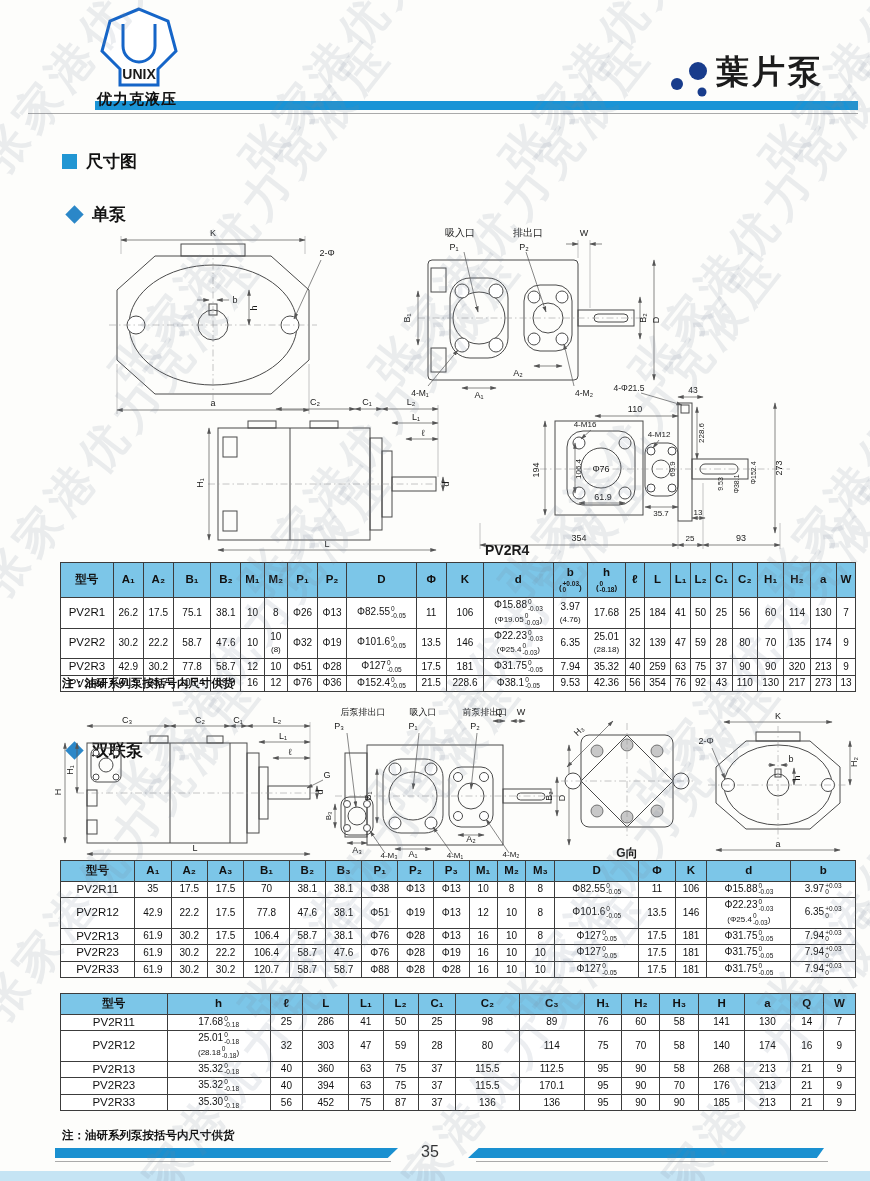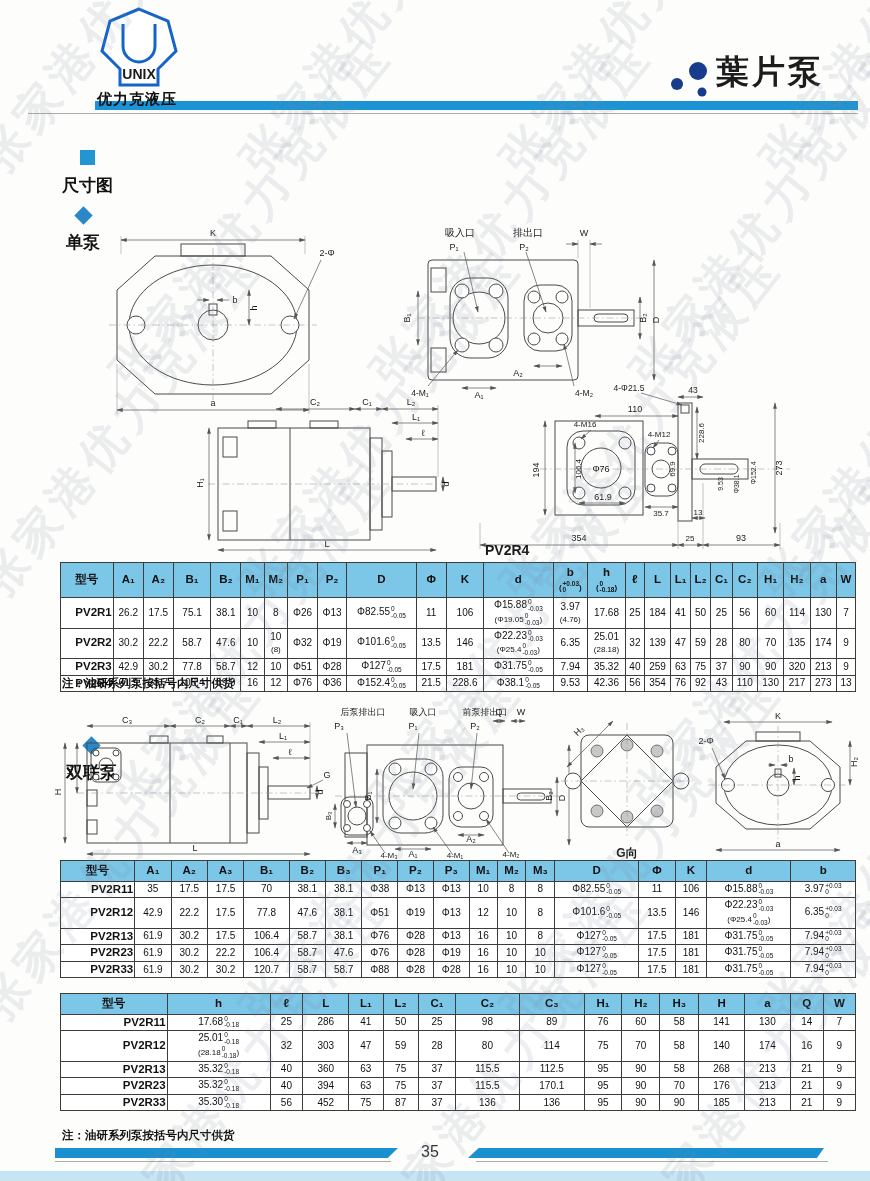--- a/index.html
+++ b/index.html
@@ -8,39 +8,39 @@
   .wm-layer{position:absolute;inset:0;z-index:9;pointer-events:none;overflow:hidden;}
   .wm{position:absolute;font-size:46px;font-weight:bold;color:rgba(120,138,155,0.14);transform:rotate(-52deg);white-space:nowrap;letter-spacing:7px;}
   
   .logo-svg{position:absolute;left:95px;top:6px;}
   .logo-sub{position:absolute;left:97px;top:90px;font-size:15px;font-weight:bold;color:#111;letter-spacing:1px;z-index:2;}
   .accent-bar{position:absolute;left:95px;top:101px;width:763px;height:9px;background:#1a94d6;}
   .header-line{position:absolute;left:28px;top:113px;width:830px;height:1px;background:#aaa;}
   .dots-svg{position:absolute;left:664px;top:56px;}
   .page-title{position:absolute;left:716px;top:50px;font-size:33px;font-weight:bold;color:#1c1c1c;letter-spacing:3px;margin:0;}
   
-  .sec-title{position:absolute;display:flex;align-items:center;gap:9px;font-weight:bold;font-size:17px;color:#111;flex-direction:column;}
+  .sec-title{position:absolute;display:flex;align-items:center;gap:9px;font-weight:bold;font-size:17px;color:#111;}
   .sq{width:15px;height:15px;background:#2196d3;flex:none;}
   .diamond{width:13px;height:13px;background:#2b87c8;transform:rotate(45deg);flex:none;margin:0 2px;}
   
   .diag{position:absolute;}
   svg .ln{fill:none;stroke:#4a4a4a;stroke-width:1;}
   svg .lnf{fill:#fff;stroke:#4a4a4a;stroke-width:1;}
   svg .bolt{fill:#c8c8c8;stroke:#555;stroke-width:0.8;}
   svg .cl{stroke:#999;stroke-width:0.55;stroke-dasharray:7 3 1.5 3;}
   svg .ext{stroke:#888;stroke-width:0.5;}
   svg .dim{stroke:#555;stroke-width:0.7;marker-start:url(#ar);marker-end:url(#ar);}
   svg .ldr{stroke:#555;stroke-width:0.7;marker-end:url(#ar);}
   svg text{fill:#1a1a1a;font-family:"Liberation Sans",sans-serif;}
   
   .tbl-wrap{position:absolute;left:60px;width:796px;}
   table{border-collapse:collapse;width:100%;background:#fff;table-layout:auto;}
   th,td{border:1px solid #3c3c3c;text-align:center;vertical-align:middle;padding:1px 1px;font-size:10px;color:#111;line-height:1.18;}
   th{background:#7cc6e8;font-weight:bold;font-size:11.5px;padding:3px 1px;}
-  td.model{font-weight:bold;font-size:11.5px;text-align:right;}
+  td.model{font-weight:normal;font-size:11.5px;}
   .small{font-size:8px;}
   .tol{display:inline-flex;flex-direction:column;vertical-align:middle;font-size:6.5px;line-height:1.05;margin-left:1px;text-align:left;}
   .tol span{display:block;}
   .note{position:absolute;font-size:11.5px;font-weight:bold;color:#111;}
   
   .foot-bar{position:absolute;height:10px;background:#1a90d0;}
   .foot-bar.left{left:55px;top:1148px;width:343px;clip-path:polygon(0 0,100% 0,97% 100%,0 100%);}
   .foot-bar.right{left:468px;top:1148px;width:356px;clip-path:polygon(3% 0,100% 0,98% 100%,0 100%);}
   .foot-line{position:absolute;height:1px;background:#aaa;top:1161px;}
   .foot-line.left{left:55px;width:336px;}
@@ -99,21 +99,21 @@
       <circle cx="13" cy="28" r="6" fill="#183c8c"></circle>
       <circle cx="38" cy="36" r="4.5" fill="#183c8c"></circle>
     </svg>
     <h1 class="page-title">葉片泵</h1>
   </div>
 
   <div class="sec-title" style="left:62px;top:150px;">
     <span class="sq"></span>
     <span>尺寸图</span>
   </div>
-  <div class="sec-title" style="left:66px;top:209px;">
+  <div class="sec-title" style="left:66px;top:203px;">
     <span class="diamond"></span>
     <span>单泵</span>
   </div>
 
   <svg class="diag" style="left:63px;top:224px;" width="300" height="196" viewBox="0 0 300 196">
     <rect class="ln" x="118" y="20" width="64" height="12"></rect>
     <polygon class="ln" points="92,32 208,32 246,66 246,136 208,170 92,170 54,136 54,66"></polygon>
     <ellipse class="ln" cx="150" cy="101" rx="84" ry="60"></ellipse>
     <circle class="lnf" cx="73" cy="101" r="9"></circle>
     <circle class="lnf" cx="227" cy="101" r="9"></circle>

